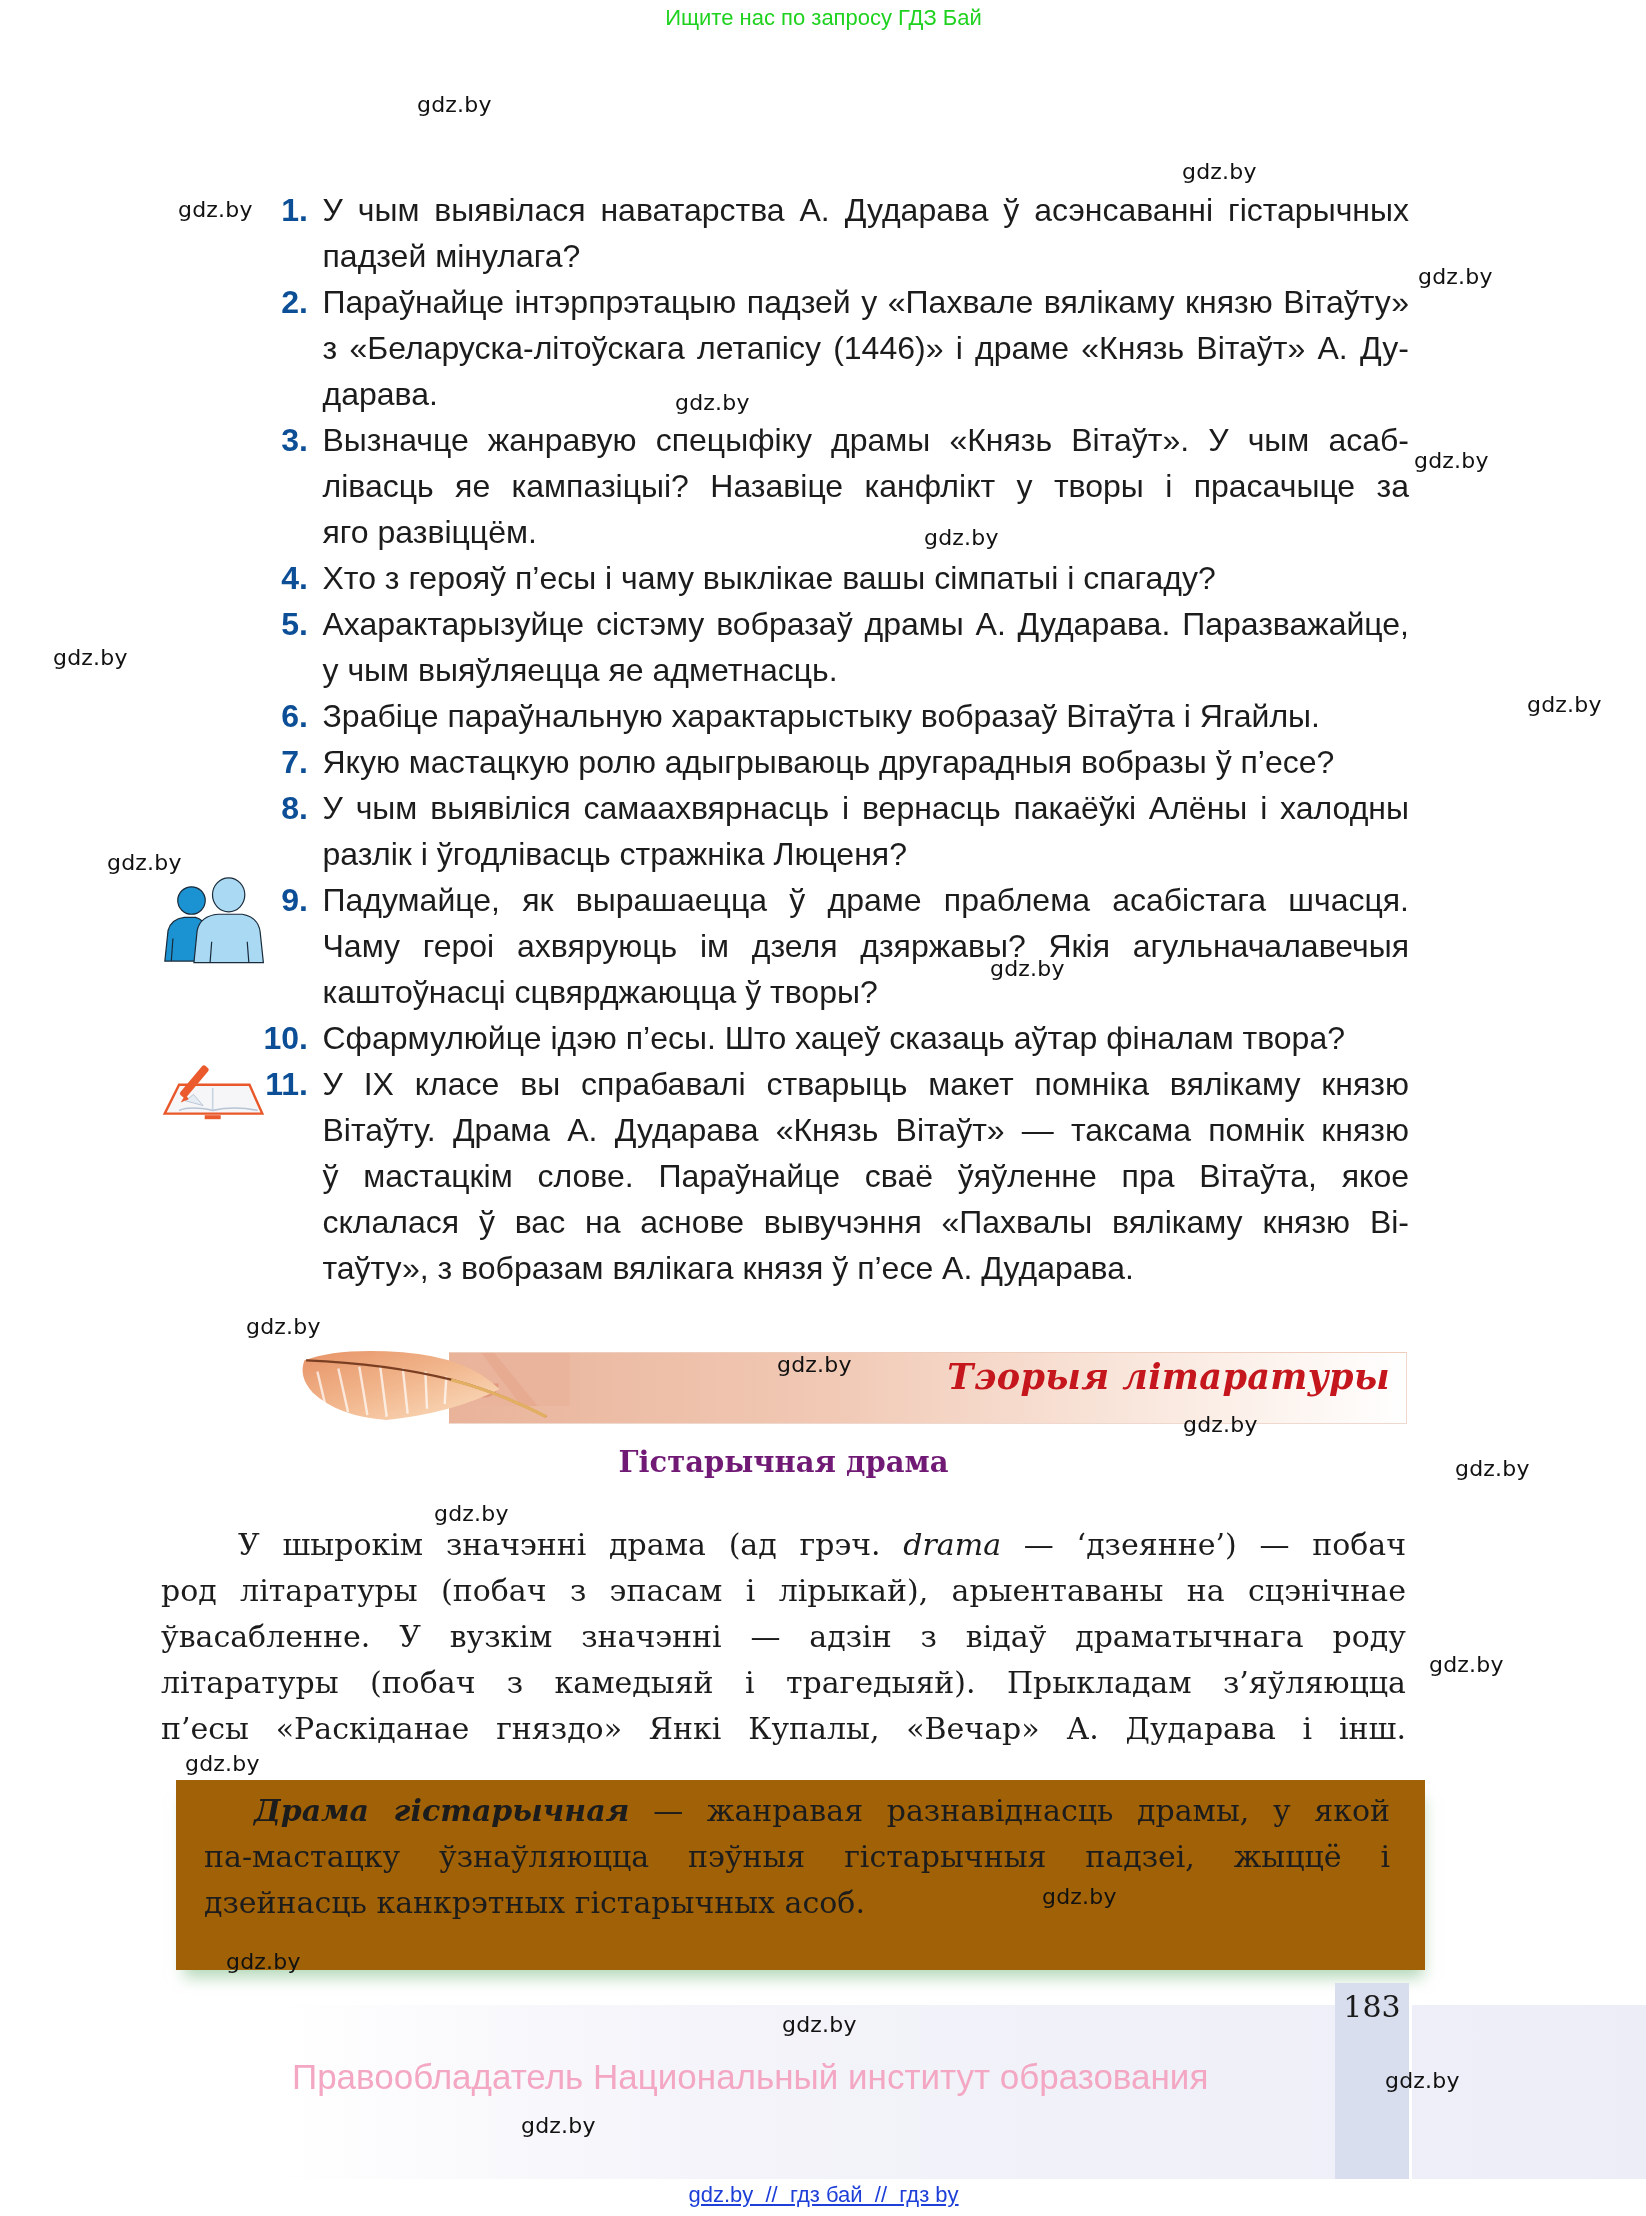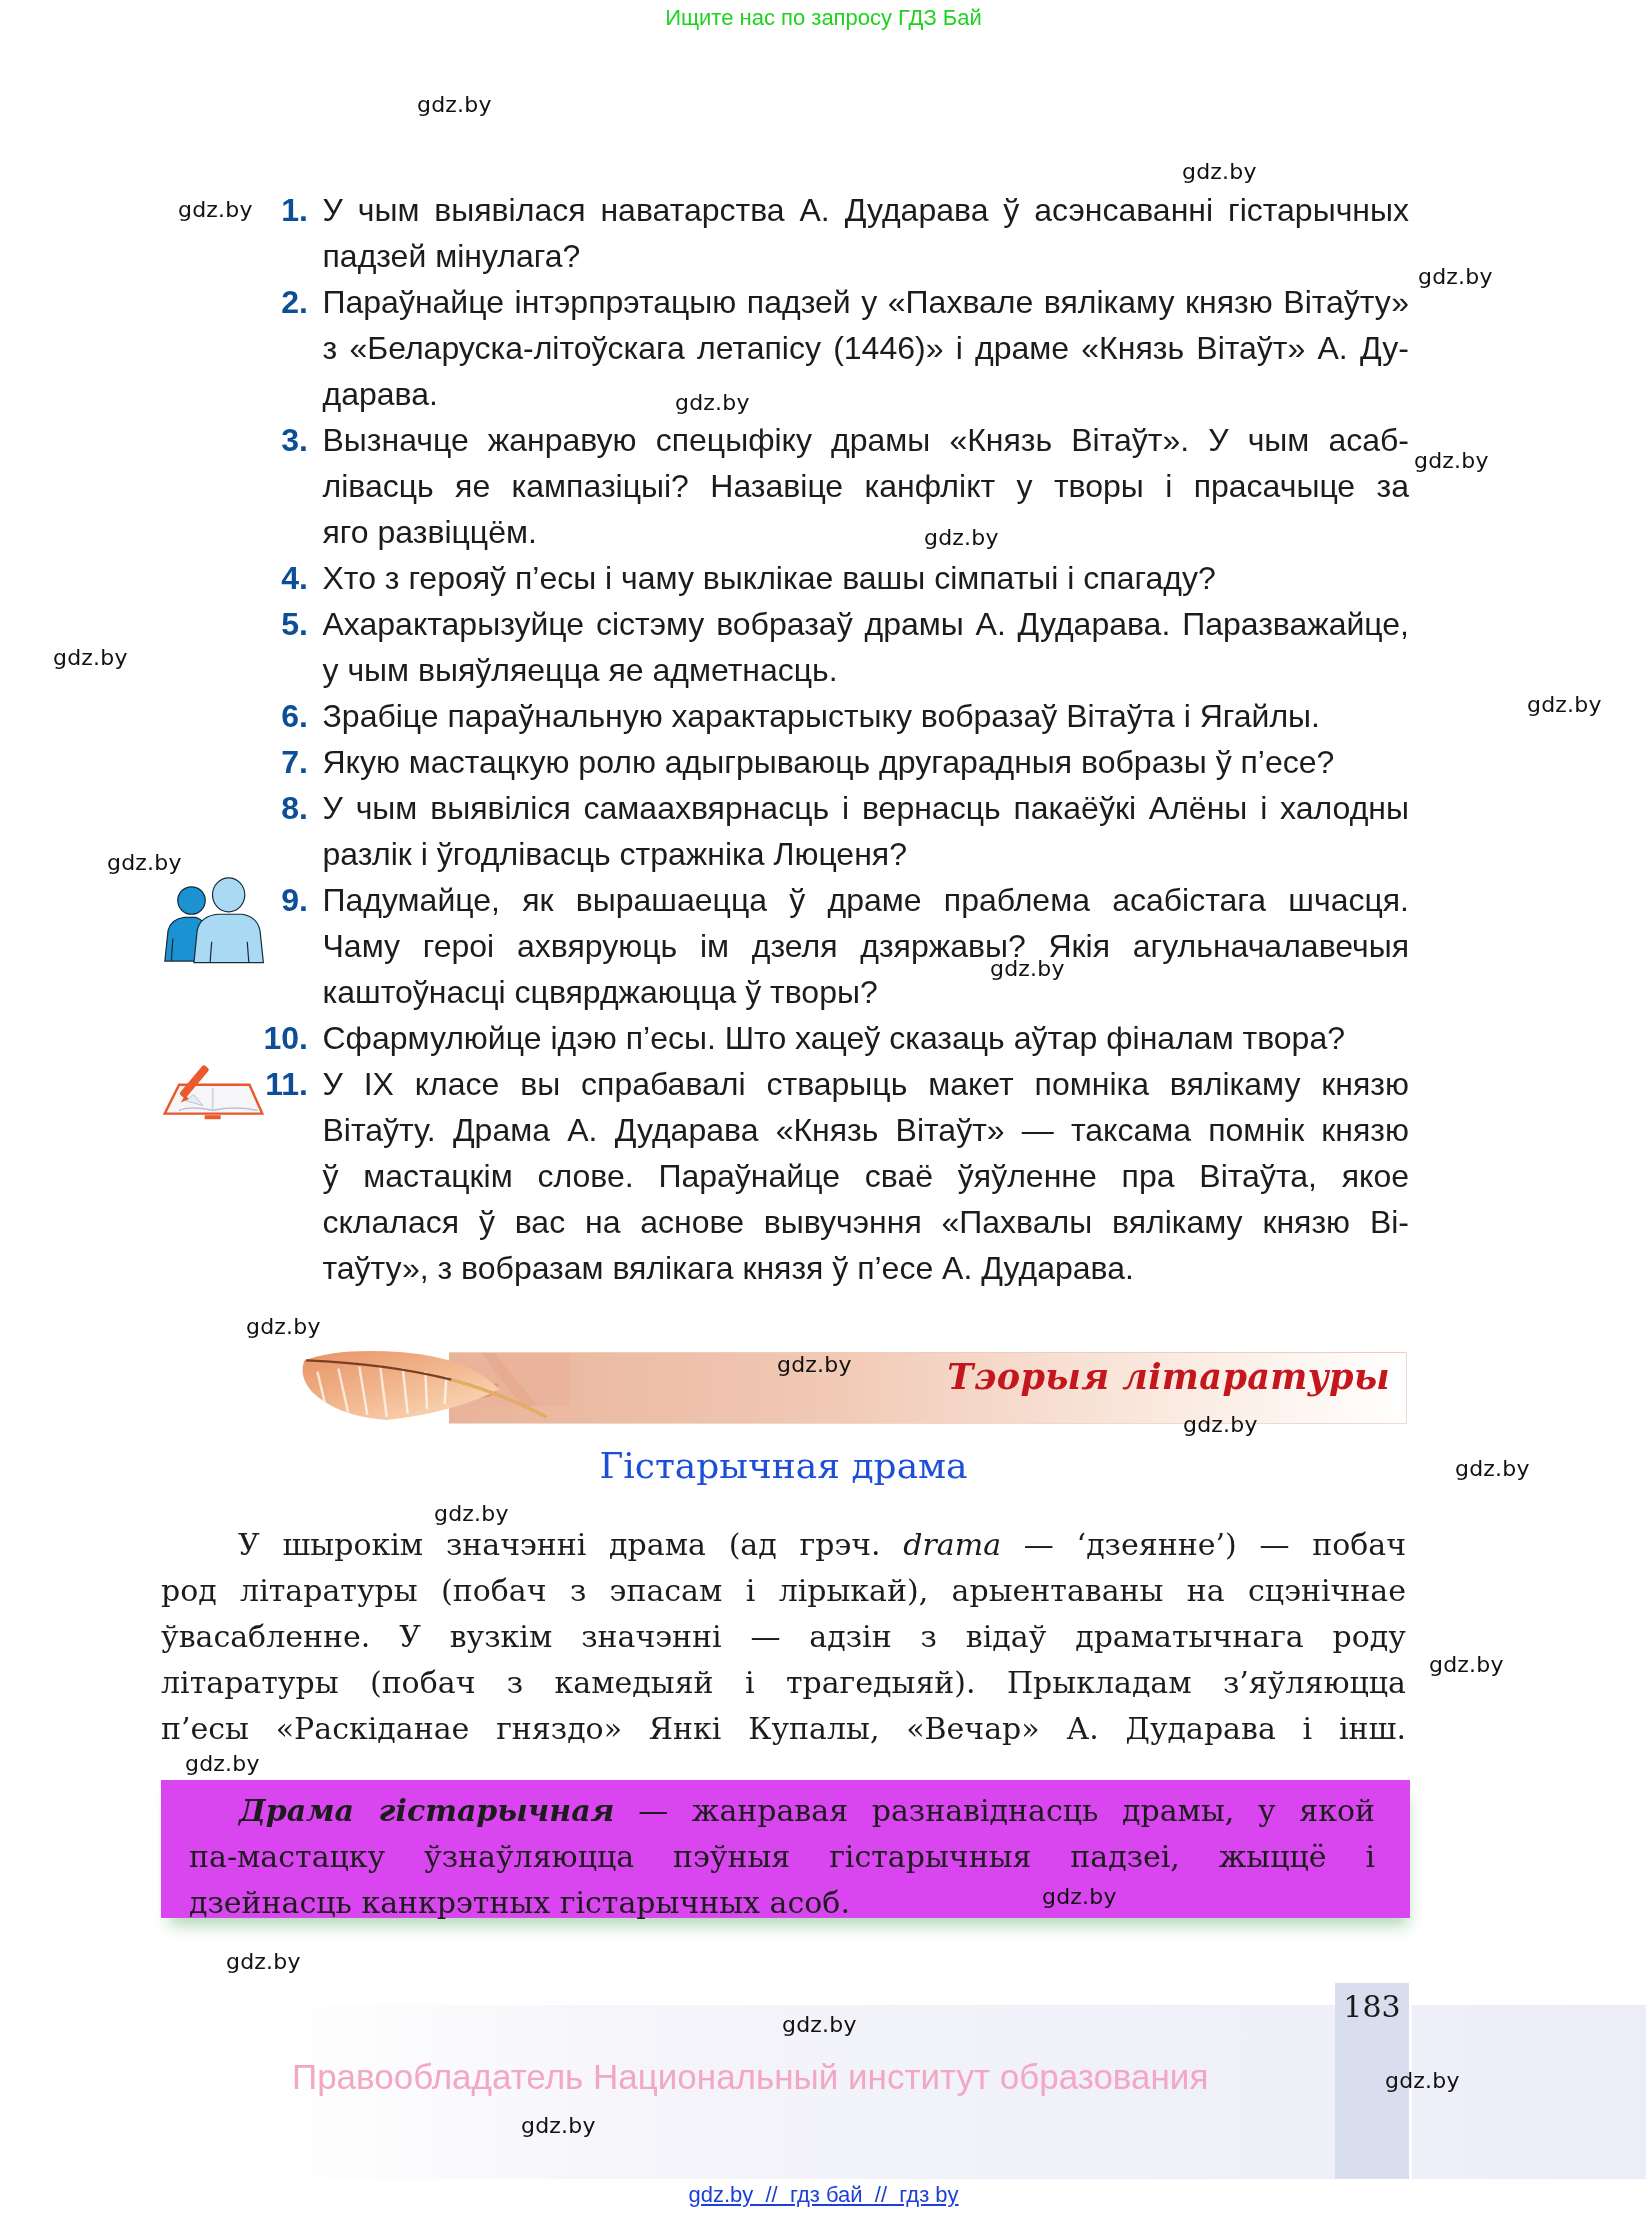--- a/index.html
+++ b/index.html
@@ -43,35 +43,35 @@
     }
     .banner-title {
       position: absolute; right: 16px; top: 3.2px;
       font-family: "DejaVu Serif", serif; font-style: italic; font-weight: bold;
       font-size: 35px; color: #c4161c; letter-spacing: 0.4px;
     }
     .feather { position: absolute; left: -16px; top: -16px; width: 274px; height: 89px; }
 
     .section-title {
       left: 0; width: 1567px; top: 1445px; text-align: center;
-      font-family: "DejaVu Serif", serif; font-weight: normal; font-size: 36px; color: #1d4ed8;
+      font-family: "DejaVu Serif", serif; font-weight: bold; font-size: 29px; color: #701a75;
     }
 
     .paragraph {
       left: 161px; top: 1522px; width: 1245px;
       font-family: "DejaVu Serif", serif; font-size: 30px; line-height: 46px; color: #1c1c1c;
     }
     .paragraph .ln { display: block; text-align: justify; text-align-last: justify; white-space: nowrap; }
     .paragraph .ln.first { padding-left: 77px; }
     .paragraph .ln.last { text-align-last: justify; }
     .paragraph em { font-style: italic; }
 
     .def-box {
-      left: 161px; top: 1780px; width: 1249px; height: 138px;
-      background: #d946ef; box-shadow: 3.2px 13px 14.5px -4.8px rgba(120, 185, 130, 0.55);
+      left: 176px; top: 1780px; width: 1249px; height: 190px;
+      background: #a16207; box-shadow: 3.2px 13px 14.5px -4.8px rgba(120, 185, 130, 0.55);
     }
     .def-text {
       position: absolute; left: 28px; top: 8px; width: 1186px;
       font-family: "DejaVu Serif", serif; font-size: 30px; line-height: 46px; color: #1c1c1c;
     }
     .def-text .ln { display: block; text-align: justify; text-align-last: justify; white-space: nowrap; }
     .def-text .ln.first { padding-left: 50px; }
     .def-text .ln.last { text-align-last: left; }
     .def-term { font-style: italic; font-weight: bold; }
 

